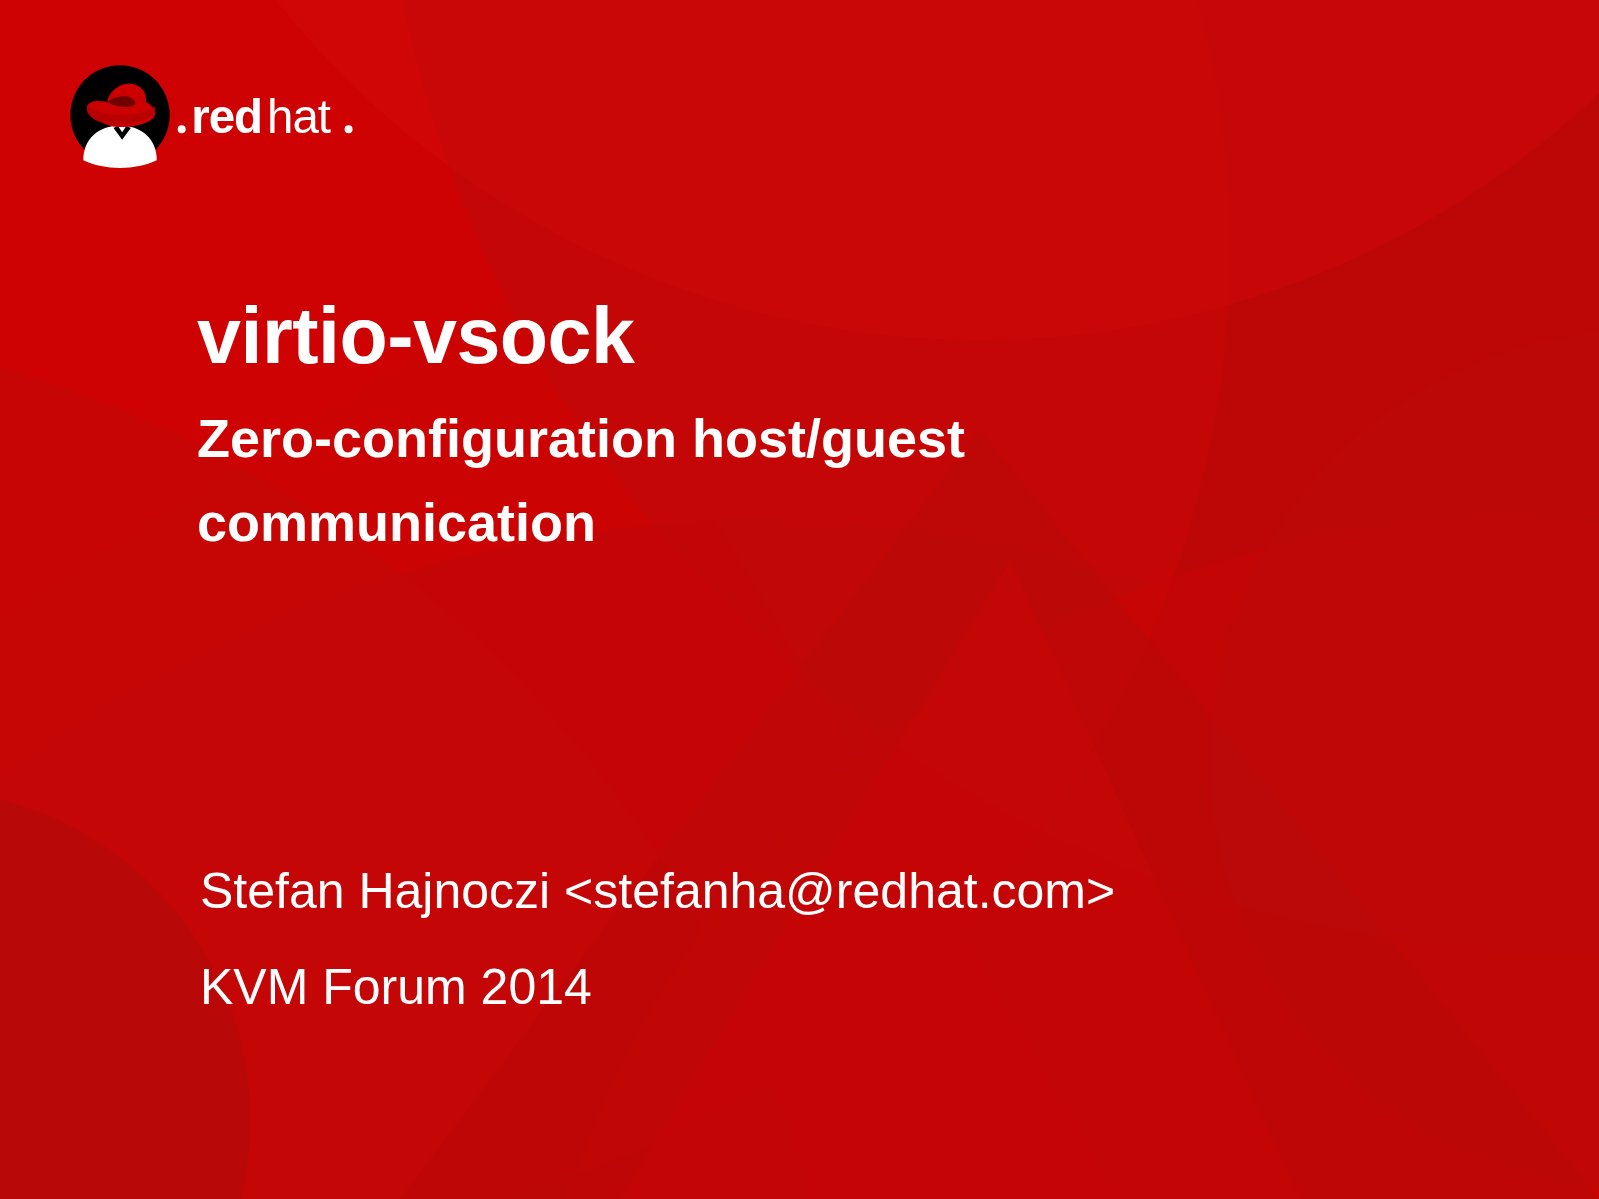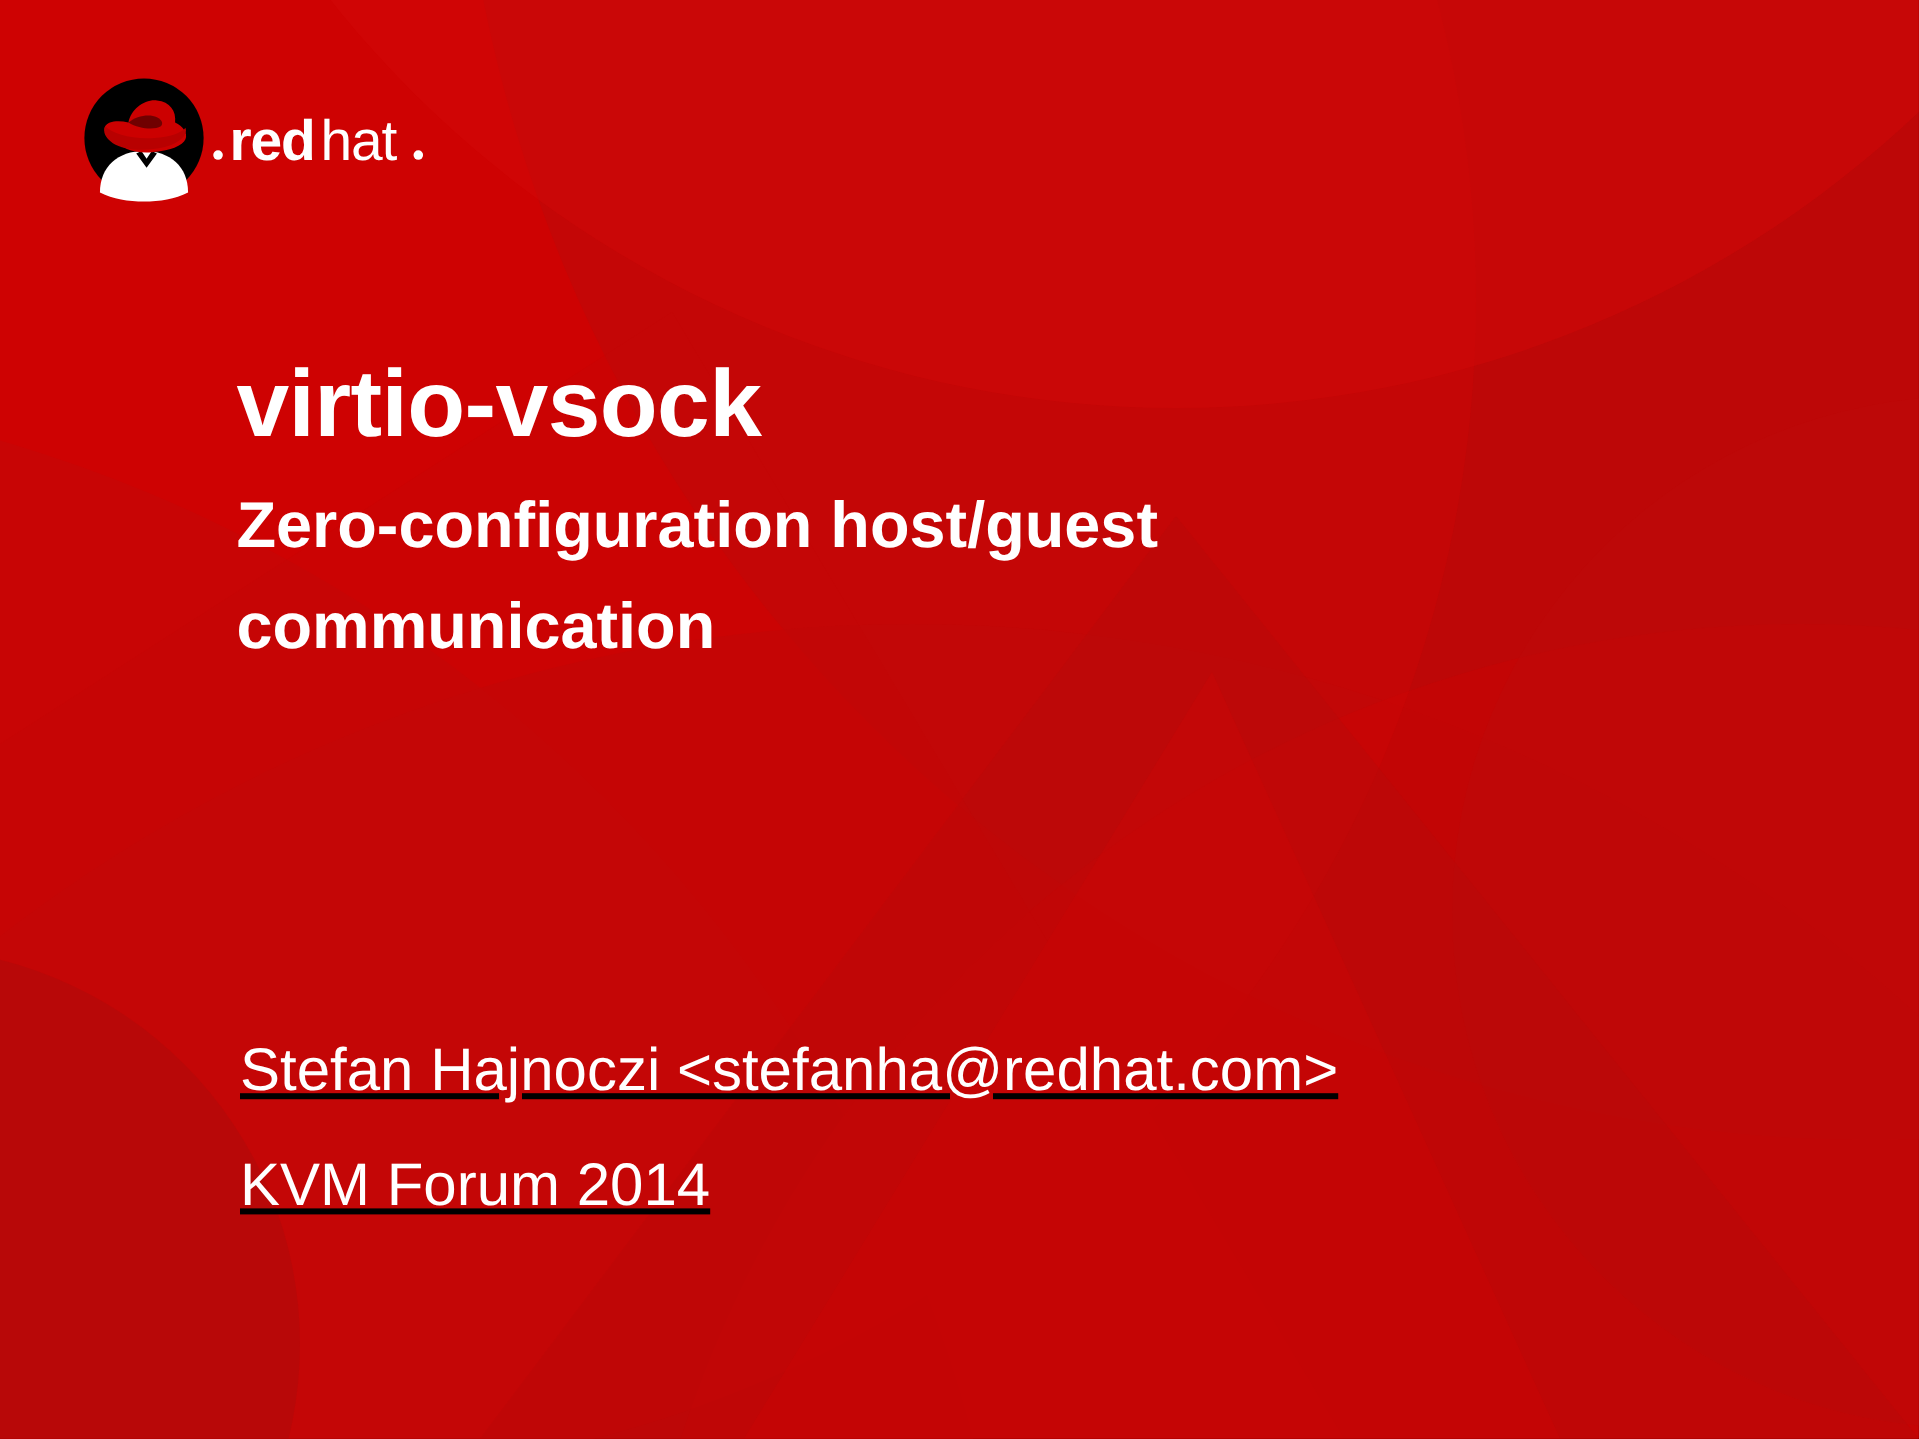--- a/index.html
+++ b/index.html
@@ -73,21 +73,20 @@
     line-height: 1.55;
     margin: 22px 0 0 0;
     max-width: 1060px;
   }
 
   #byline-block {
     position: absolute;
     left: 200px;
     top: 866px;
     width: 1200px;
-    text-decoration: underline;
   }
   .byline {
     color: #ffffff;
     font-size: 50px;
     font-weight: normal;
     line-height: 1.0;
     margin: 0;
     white-space: nowrap;
   }
   .byline.second {

